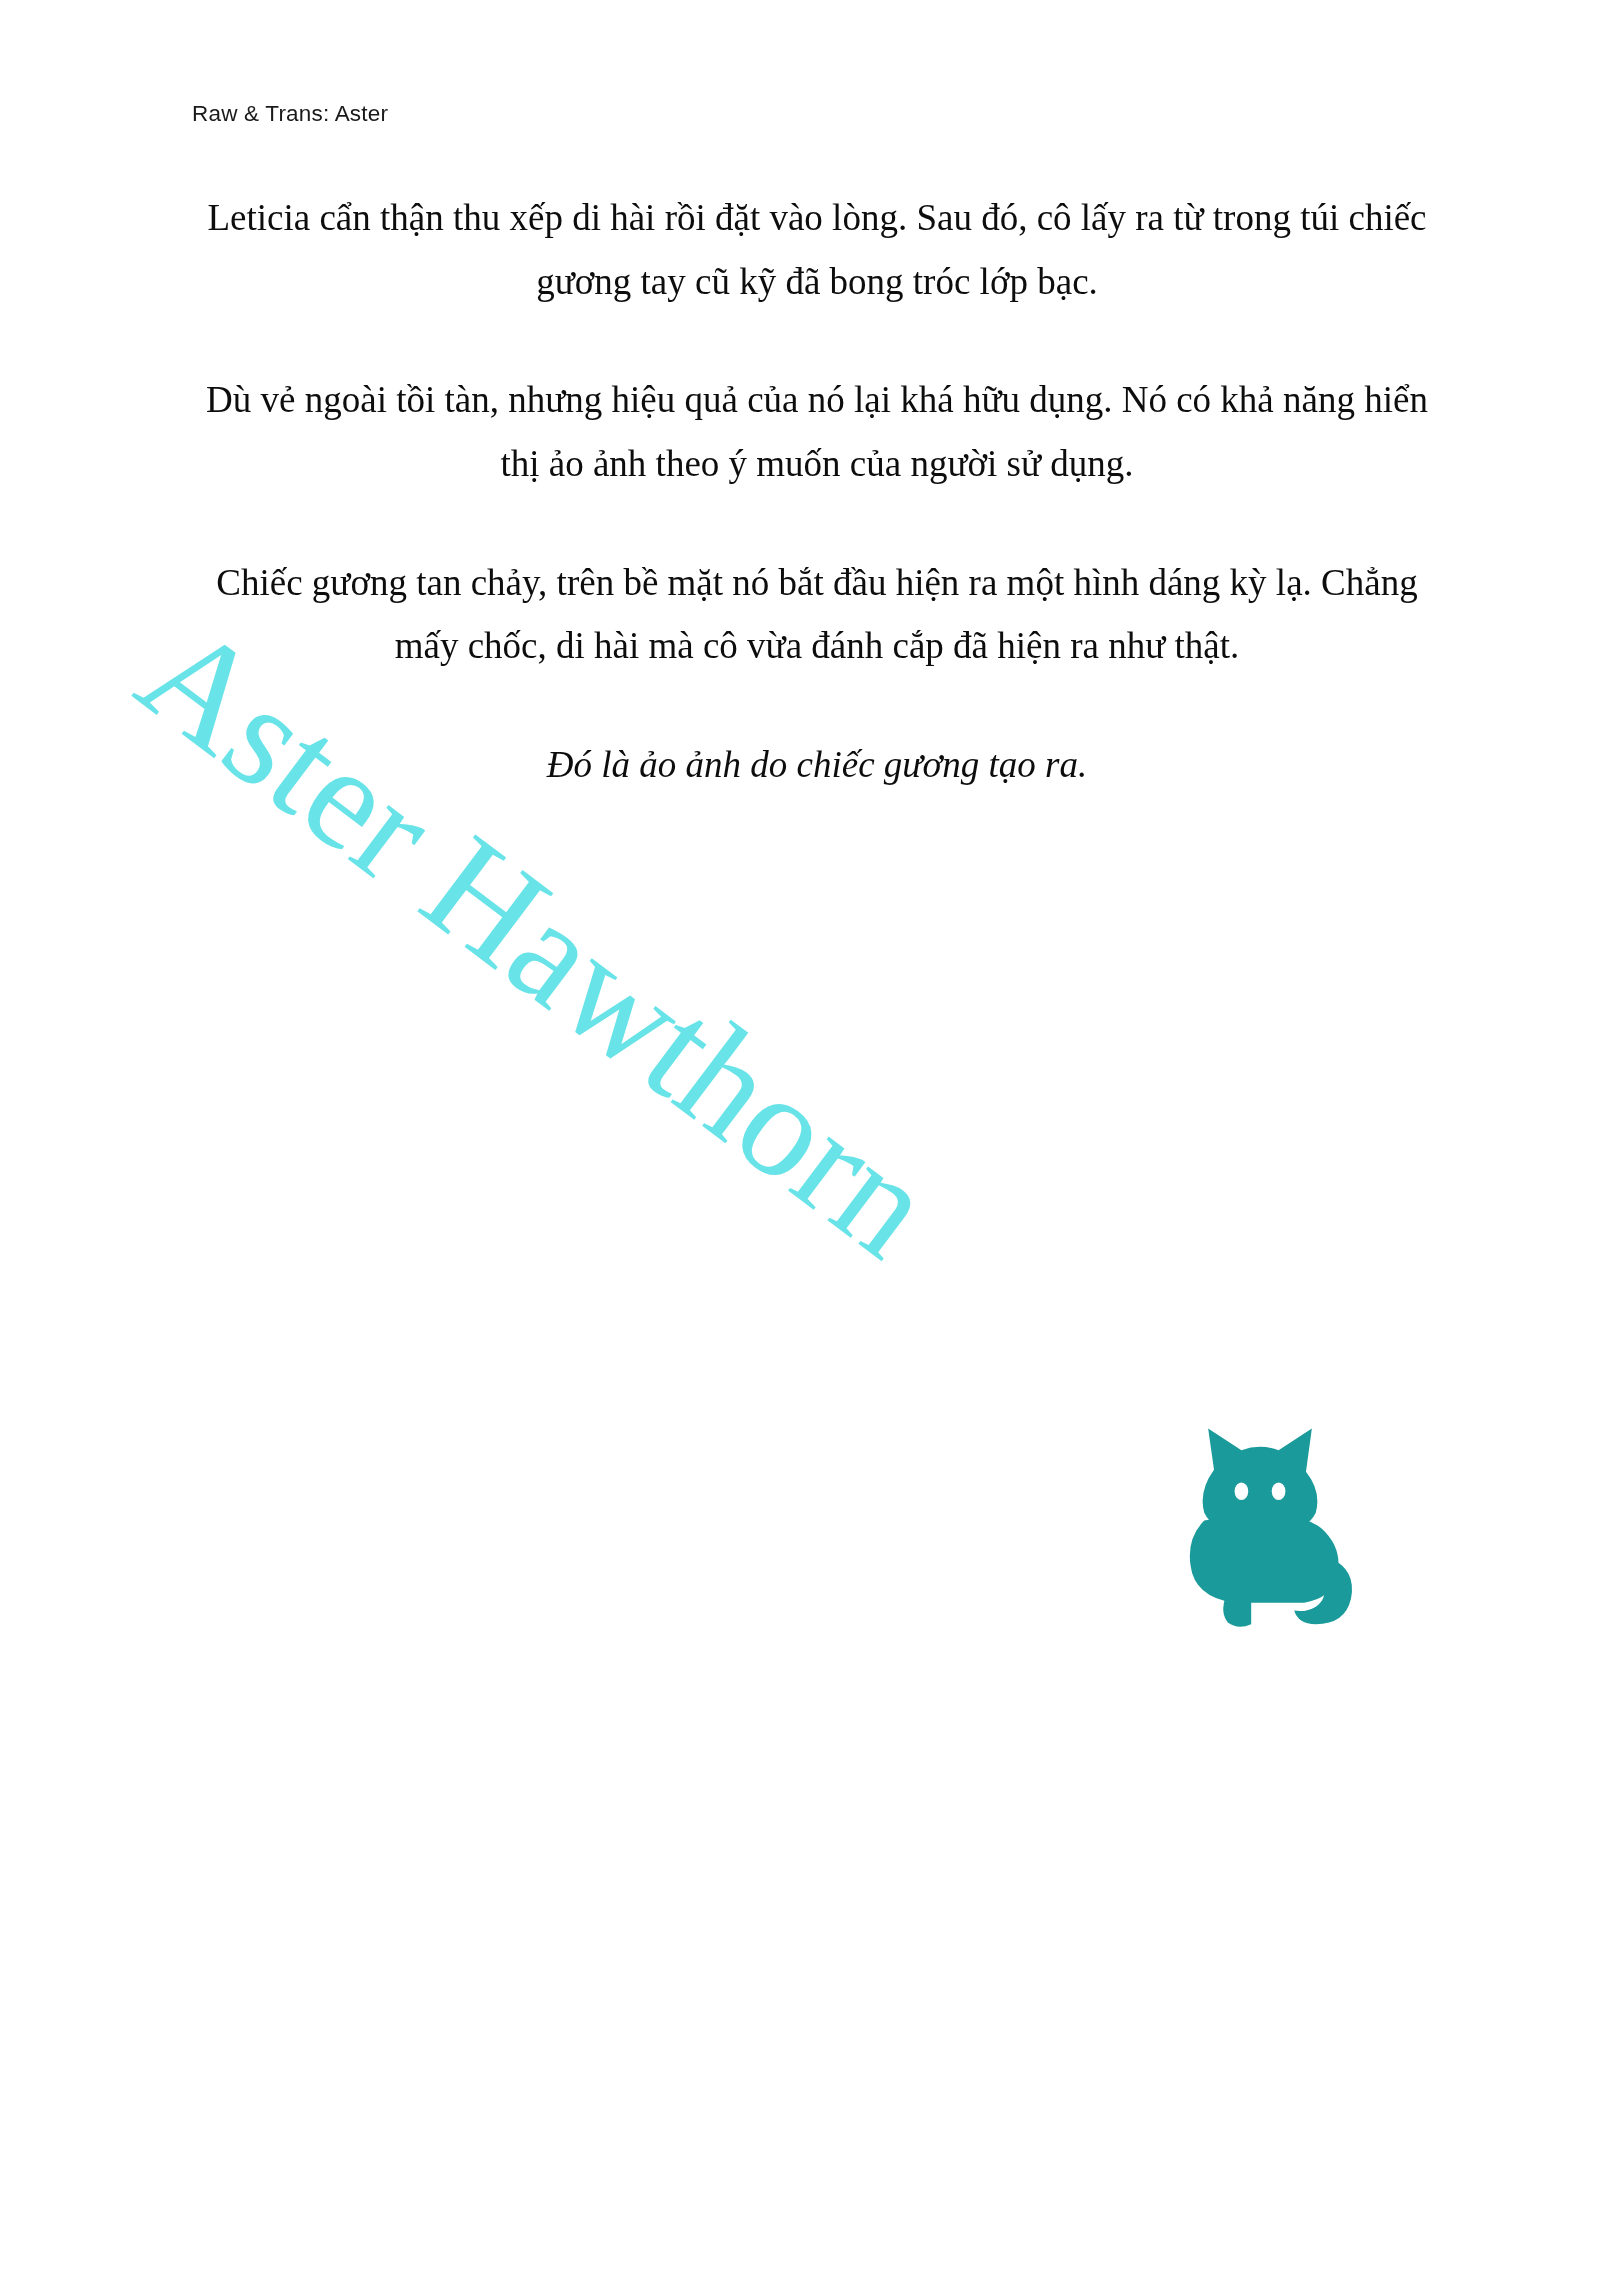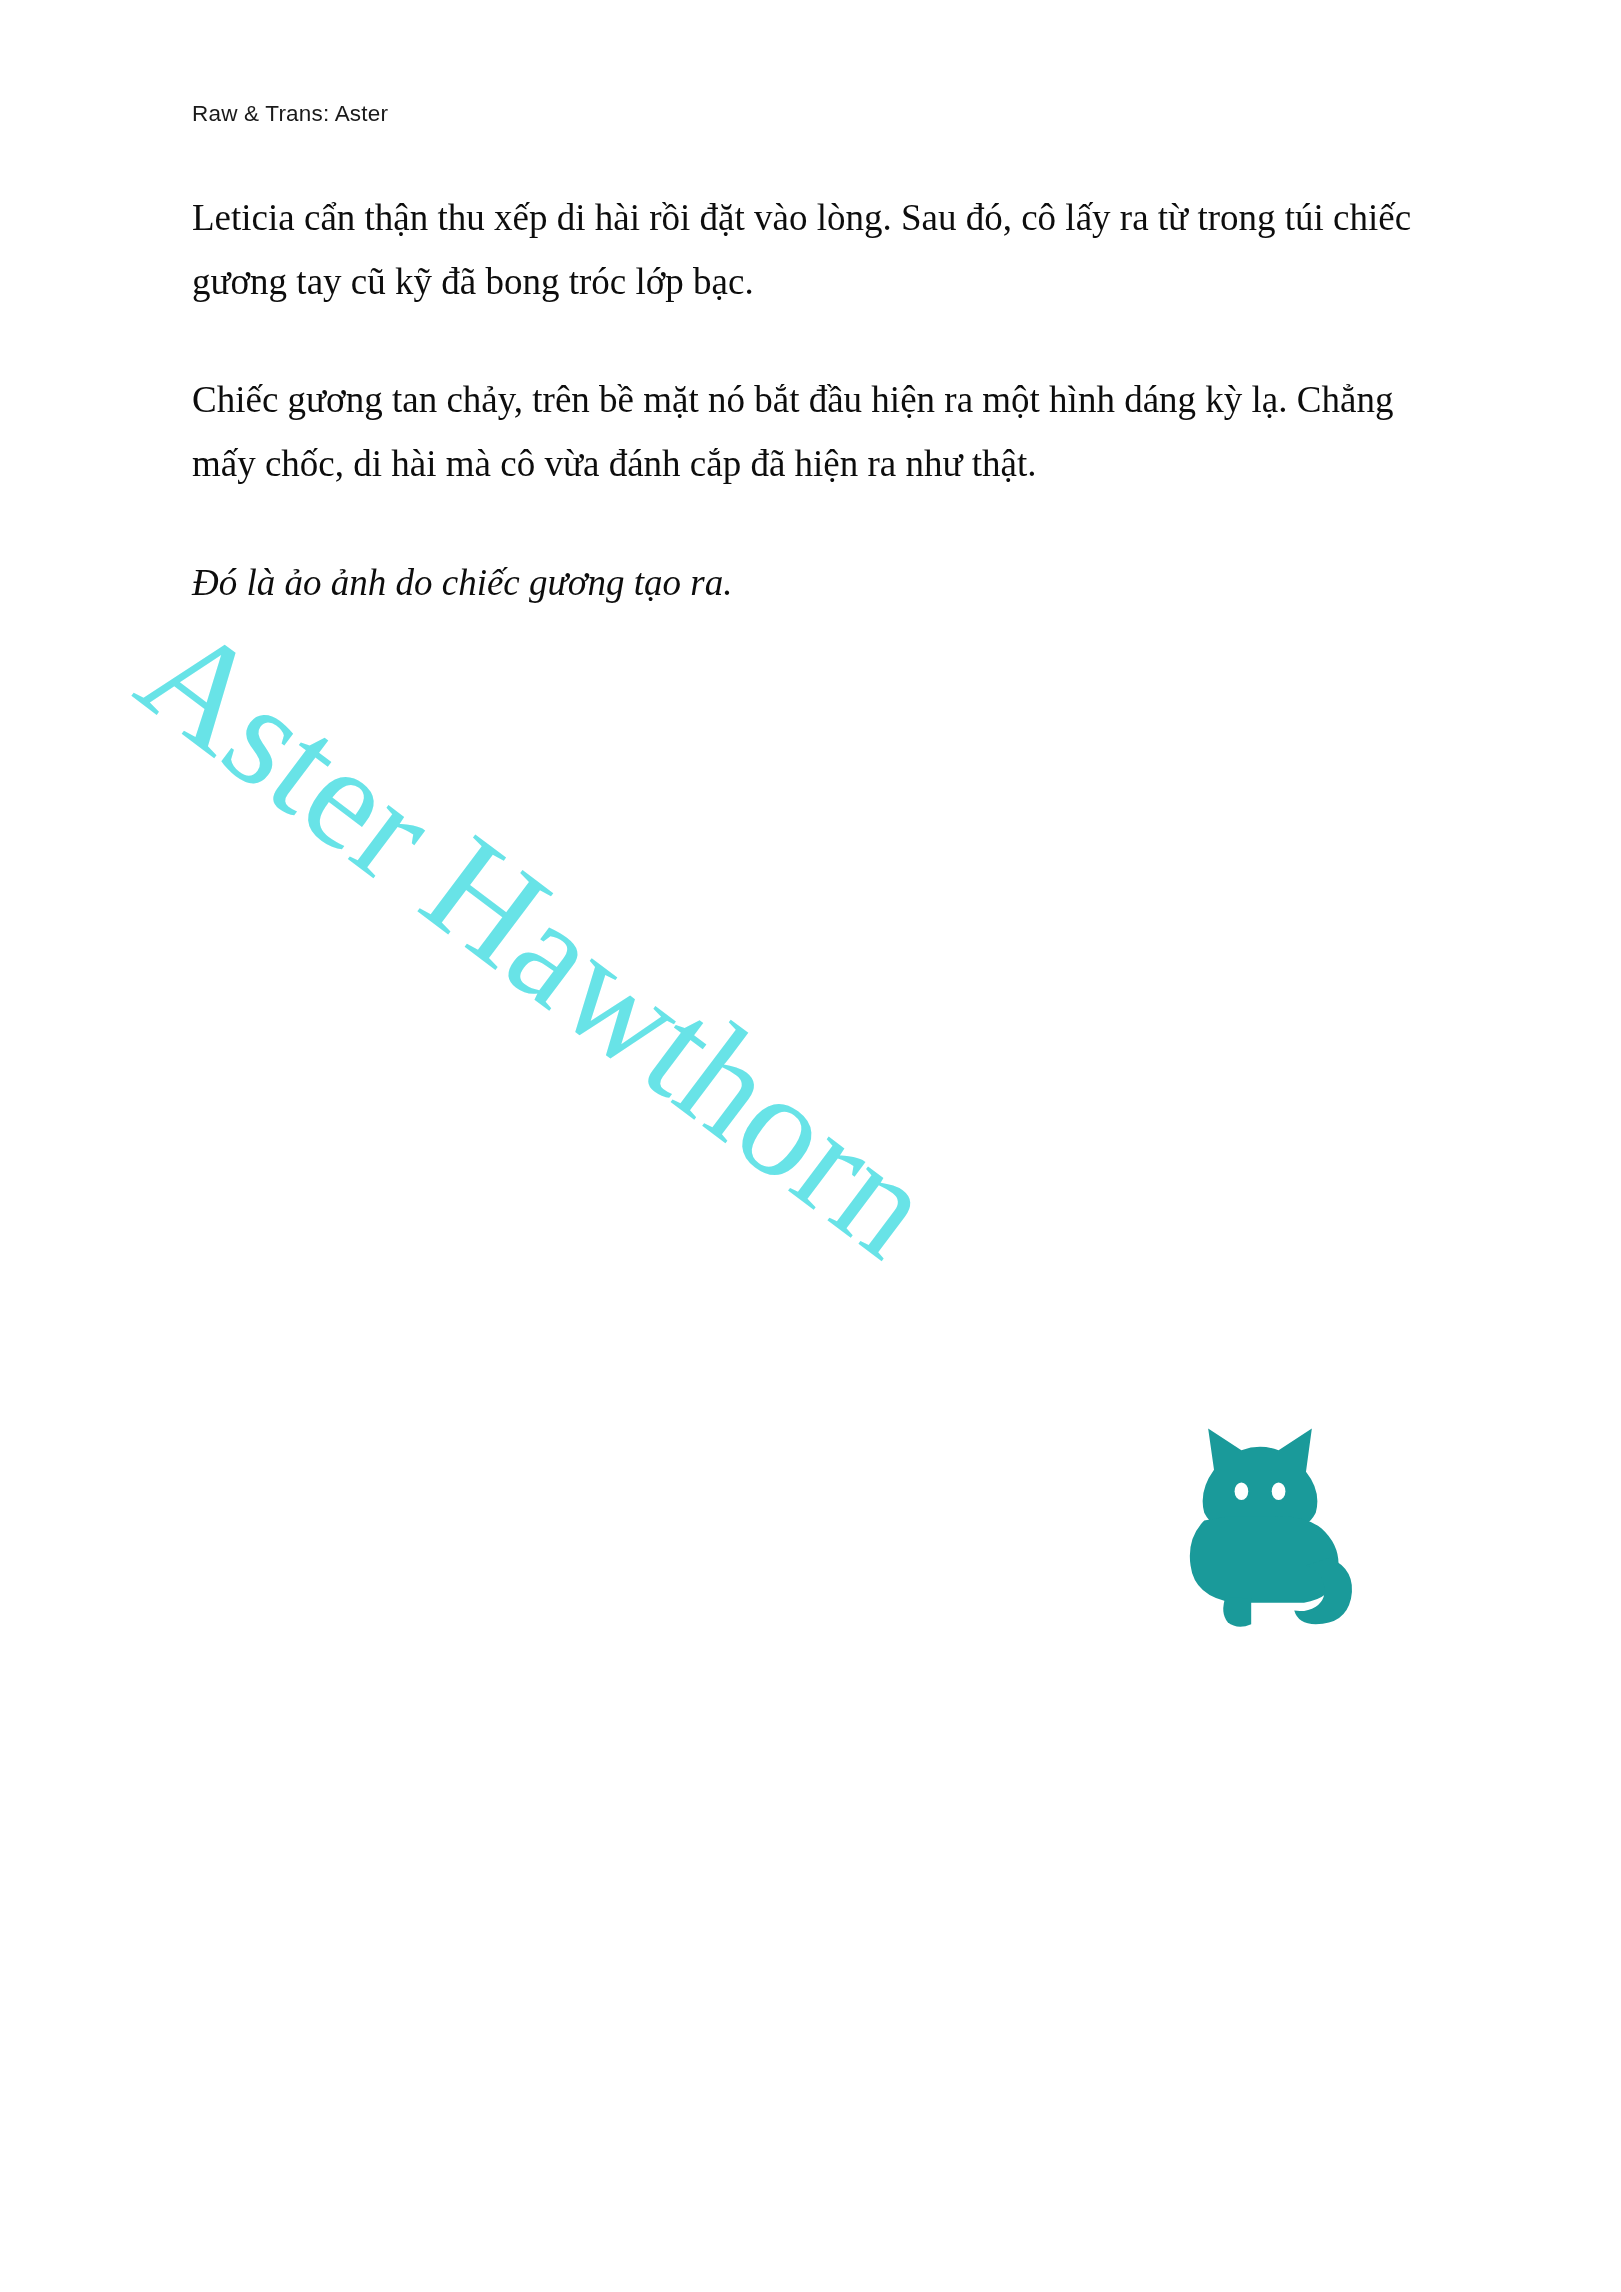--- a/index.html
+++ b/index.html
@@ -27,20 +27,21 @@
   }
   .body-text {
     position: absolute;
     top: 186px;
     left: 192px;
     width: 1250px;
     font-family: "Liberation Serif", serif;
     font-size: 37px;
     line-height: 1.72;
     color: #0d0d0d;
+    text-align: center;
   }
   .body-text p {
     margin: 0 0 55px 0;
   }
   .body-text p:last-child {
     margin-bottom: 0;
     font-style: italic;
   }
   
   .watermark {
@@ -70,20 +71,21 @@
 </style>
 </head>
 <body>
 
 <div class="page">
 
   <div class="header">Raw &amp; Trans: Aster</div>
 
   <div class="body-text">
     <p>Leticia cẩn thận thu xếp di hài rồi đặt vào lòng. Sau đó, cô lấy ra từ trong túi chiếc gương tay cũ kỹ đã bong tróc lớp bạc.</p>
+    <p>Dù vẻ ngoài tồi tàn, nhưng hiệu quả của nó lại khá hữu dụng. Nó có khả năng hiển thị ảo ảnh theo ý muốn của người sử dụng.</p>
     <p>Chiếc gương tan chảy, trên bề mặt nó bắt đầu hiện ra một hình dáng kỳ lạ. Chẳng mấy chốc, di hài mà cô vừa đánh cắp đã hiện ra như thật.</p>
     <p>Đó là ảo ảnh do chiếc gương tạo ra.</p>
   </div>
 
   <div class="watermark">Aster Hawthorn</div>
 
   <div class="cat-logo">
     <svg viewBox="0 0 210 230" width="206" height="225" aria-hidden="true">
       <g fill="#1a9a9a">
 

